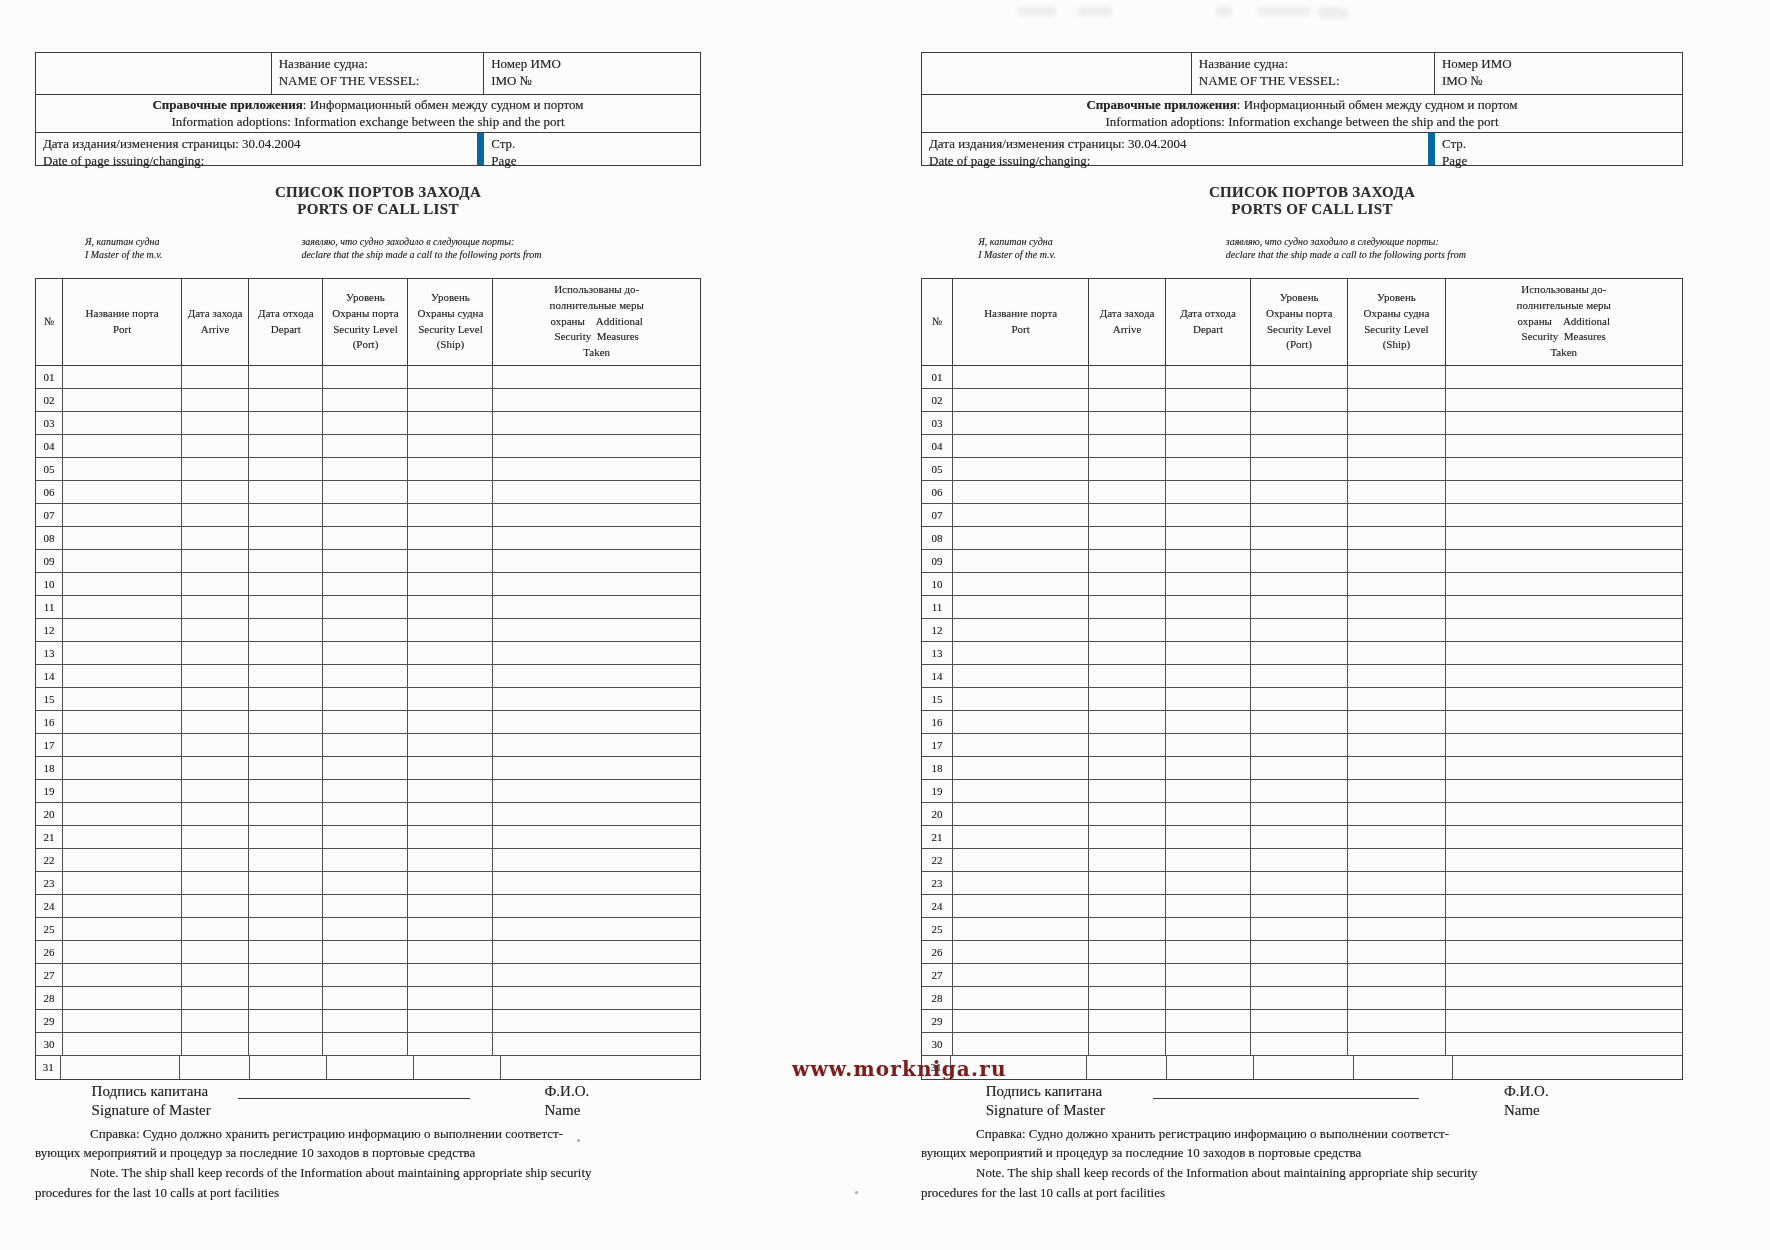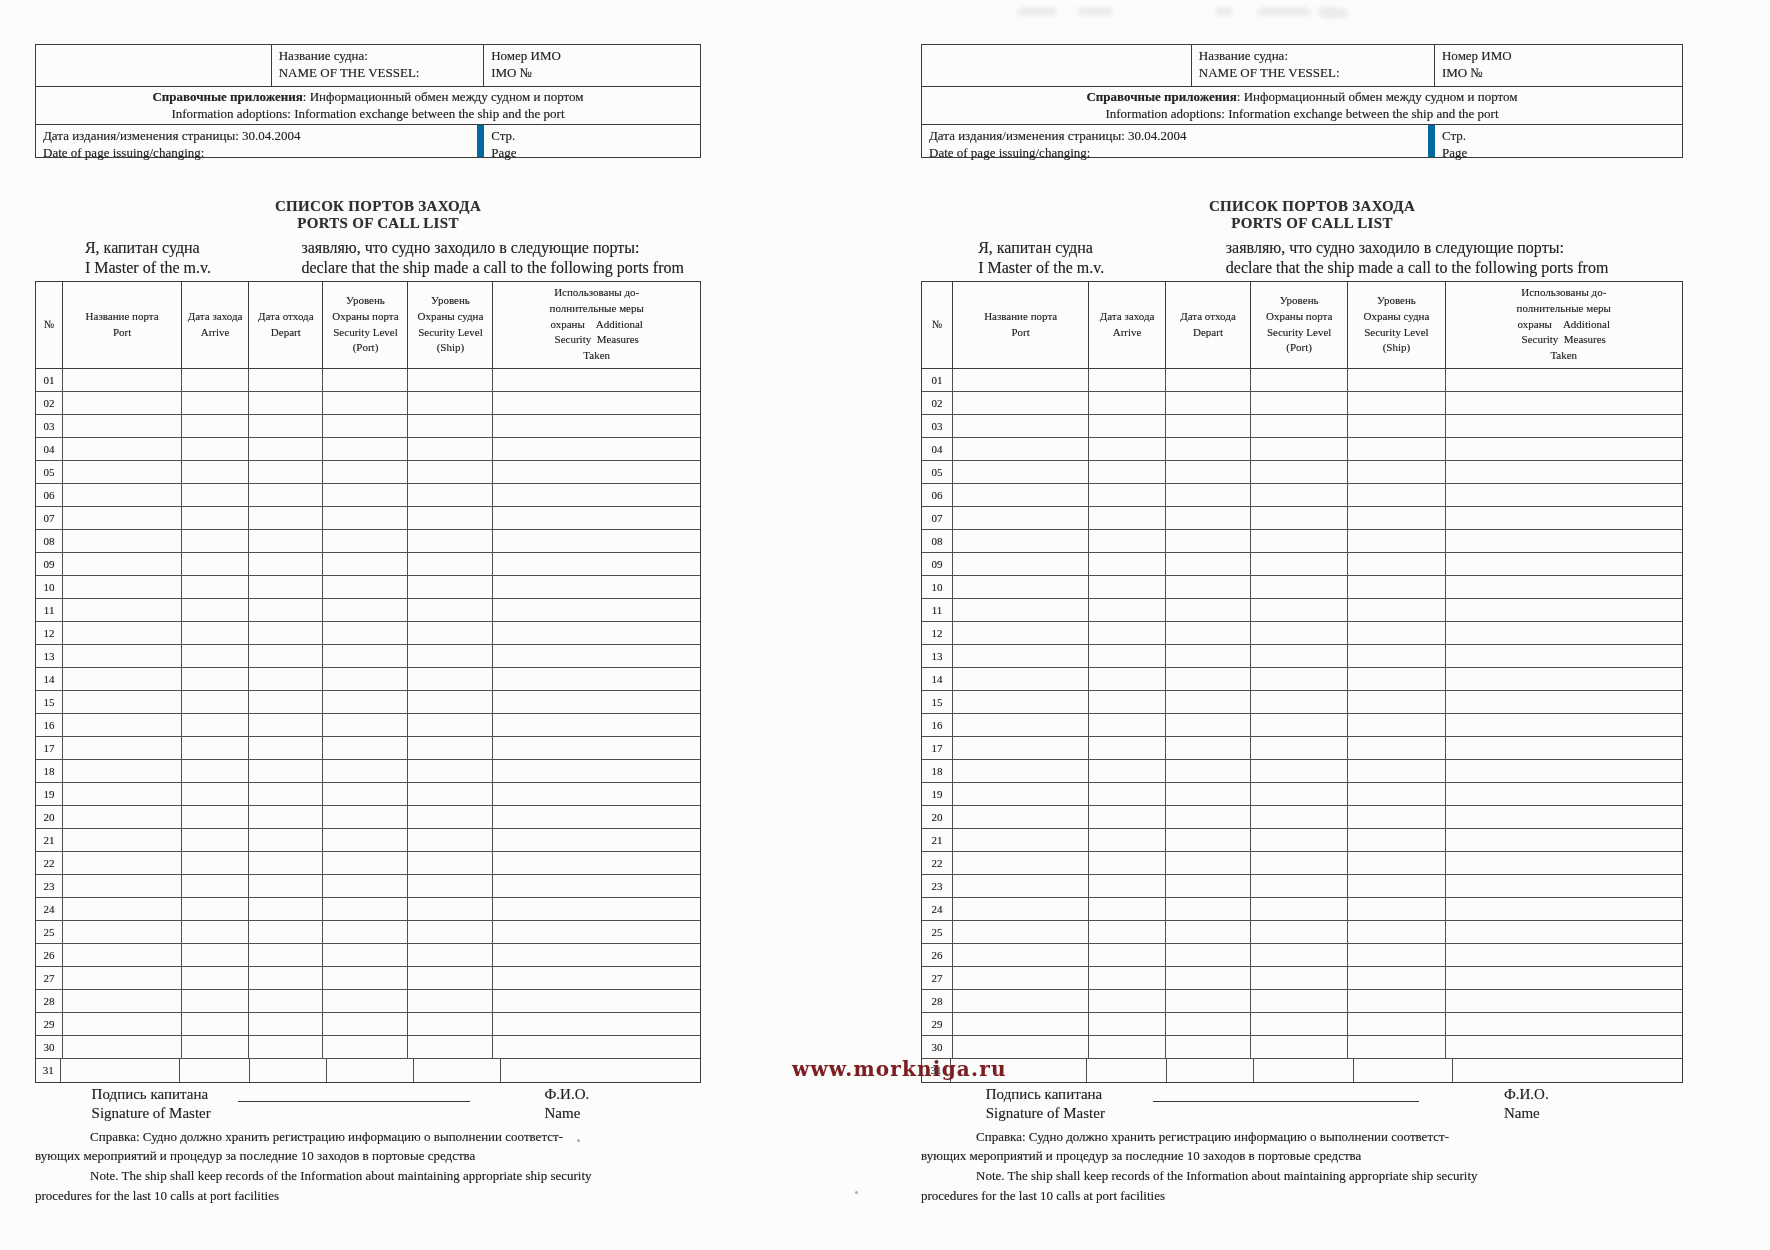--- a/index.html
+++ b/index.html
@@ -4,44 +4,44 @@
 <style>
   * { margin:0; padding:0; box-sizing:border-box; }
   html,body { background:#ffffff; }
   .canvas {
     position:relative; width:1770px; height:1250px;
     background:#fcfcfb; overflow:hidden;
     font-family:"Liberation Serif", serif;
     color:#242424;
   }
   .page {
-    position:absolute; top:4px; left:35px; width:666px;
+    position:absolute; top:12px; left:35px; width:666px;
     text-shadow:0 0 0.7px rgba(50,50,50,0.45);
   }
   .page.page--right { left:921px; width:762px; }
 
   
   .hdr { margin-top:40px; border:1.5px solid #3c3c3c; font-size:13px; line-height:1.32; }
   .hdr-row1 { display:flex; height:41px; }
   .hc { padding:2px 7px; }
   .hc-empty  { width:35.5%; border-right:1px solid #3c3c3c; }
   .hc-vessel { width:32%;   border-right:1px solid #3c3c3c; }
   .hc-imo    { flex:1; }
   .hdr-row2 { border-top:1px solid #3c3c3c; height:38px; text-align:center; padding-top:1px; }
   .hdr-row3 { border-top:1px solid #3c3c3c; display:flex; height:33px; }
   .hc-date { width:67.5%; border-right:7px solid #0369a1; }
   .hc-page { flex:1; }
   .line { display:block; }
 
   
-  .title { margin-top:40px; padding-left:20px; text-align:center;
+  .title { margin-top:18px; padding-left:20px; text-align:center;
            font-weight:bold; font-size:15px; line-height:1.15; letter-spacing:0.3px; color:#2e2e2e; }
 
   
-  .decl { position:relative; margin-top:5px; height:37px; font-size:16px; line-height:1.3; }
+  .decl { position:relative; margin-top:16px; height:37px; font-size:10px; line-height:1.3;font-style:italic; }
   .decl-left  { position:absolute; left:7.5%; top:0; }
   .decl-right { position:absolute; left:40%;  top:0; }
 
   
   .mt { margin-top:6px; border:1.5px solid #3c3c3c; }
   .mt-head { display:flex; height:87px; font-size:11px; line-height:1.45;
              text-align:center; border-bottom:1px solid #3c3c3c; }
   .mt-hcell { display:flex; flex-direction:column; justify-content:center; padding:2px 2px; }
   .mt-row { display:flex; height:23px; border-bottom:1px solid #4e4e4e; }
   .mt-row:last-child { border-bottom:none;gap:8px; }

